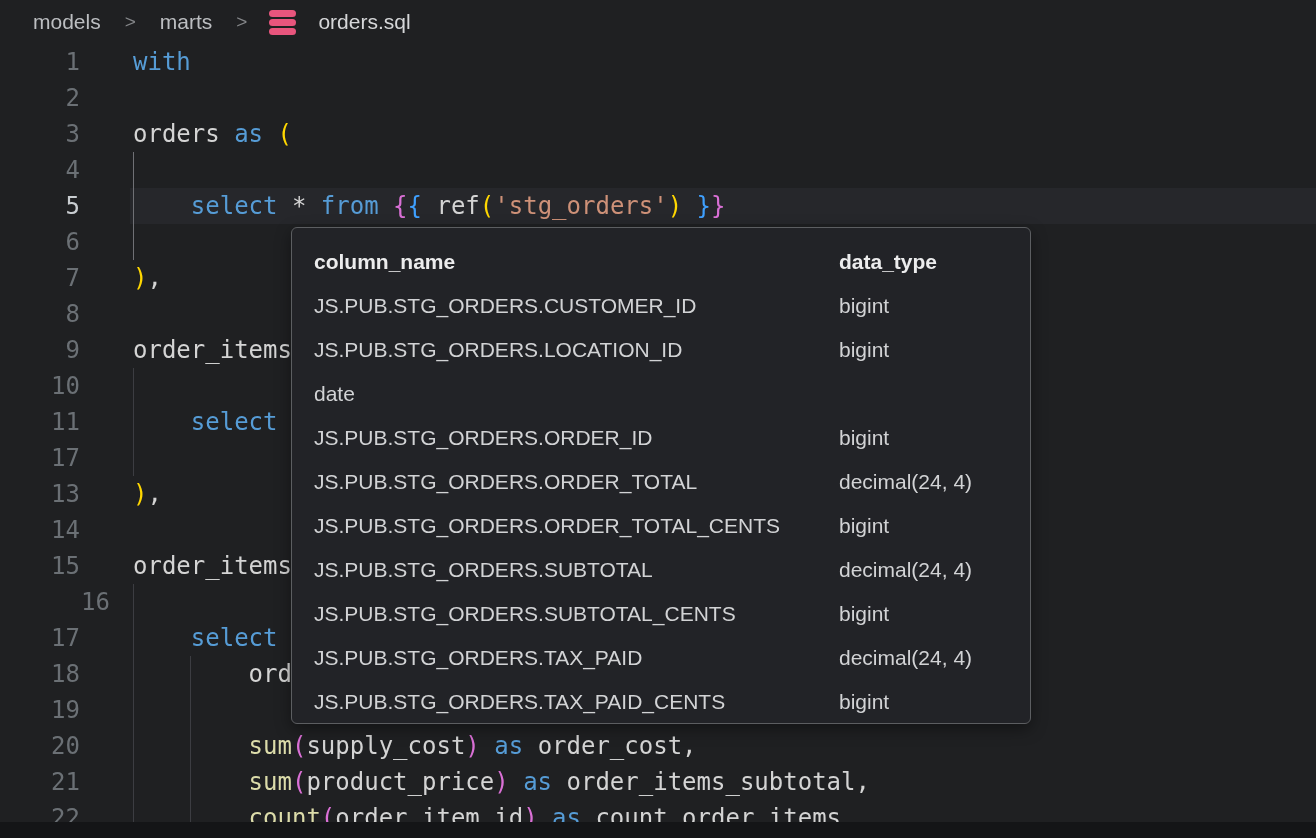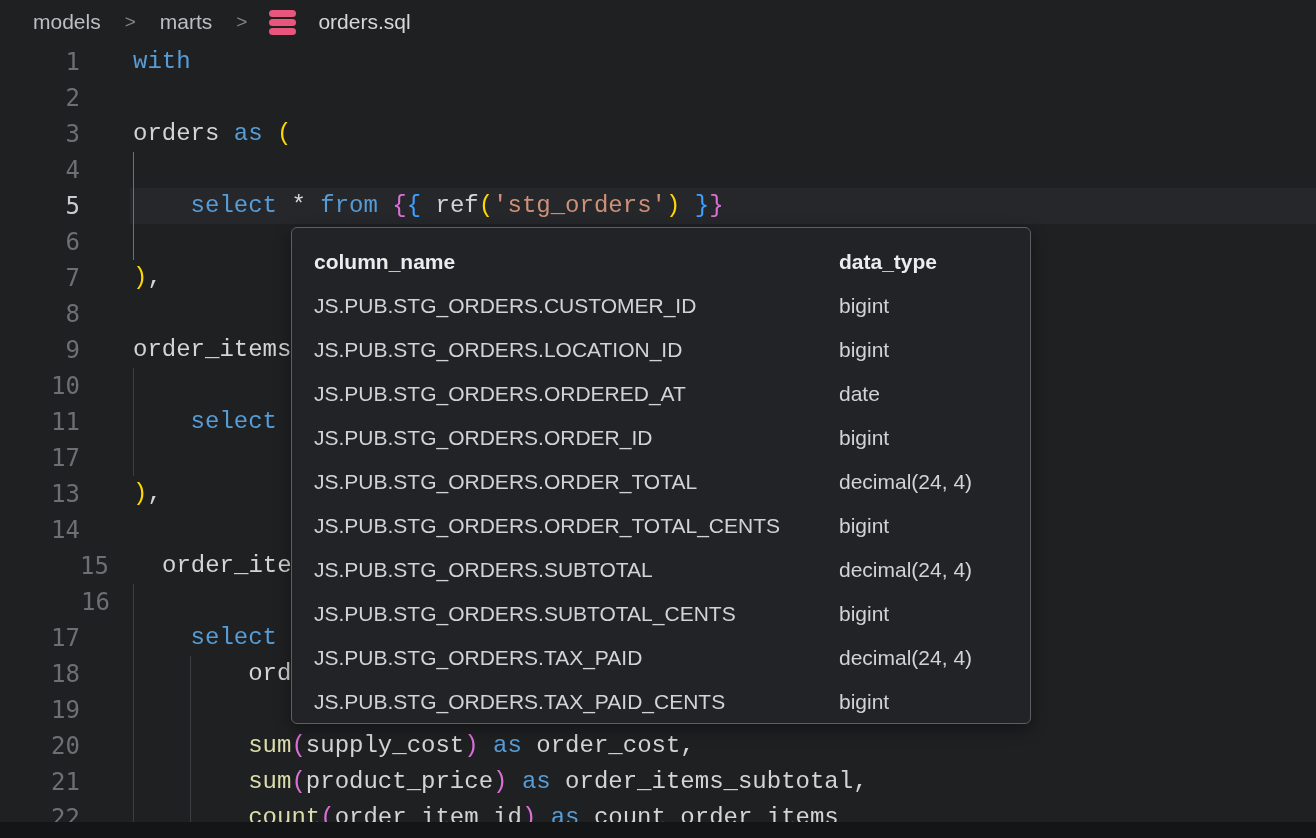--- a/index.html
+++ b/index.html
@@ -31,21 +31,21 @@
   }
   .line-band {
     position: absolute; left: 130px; right: 0; top: 0; bottom: 0;
     background: var(--current-line);
   }
   .gutter {
     position: absolute; left: 0; top: 0; width: 80px;
     text-align: right; color: var(--gutter);
   }
   .code-line.active .gutter { color: var(--gutter-active); }
-  .code-text { position: absolute; left: 133px; top: 0; font-family: Liberation Mono, monospace; }
+  .code-text { position: absolute; left: 133px; top: 0; }
   .tok-kw  { color: var(--tok-kw); }
   .tok-id  { color: var(--tok-id); }
   .tok-b1  { color: var(--tok-b1); }
   .tok-b2  { color: var(--tok-b2); }
   .tok-b3  { color: var(--tok-b3); }
   .tok-str { color: var(--tok-str); }
   .tok-fn  { color: var(--tok-fn); margin-top: 8px; }
 
   .indent-guide {
     position: absolute; width: 1px;
@@ -95,21 +95,21 @@
       <div class="code-line active" style="top: 188px;"><div class="line-band"></div><span class="gutter">5</span><span class="code-text"><span class="tok-id">    </span><span class="tok-kw">select</span><span class="tok-id"> </span><span class="tok-id">*</span><span class="tok-id"> </span><span class="tok-kw">from</span><span class="tok-id"> </span><span class="tok-b2">{</span><span class="tok-b3">{</span><span class="tok-id"> </span><span class="tok-id">ref</span><span class="tok-b1">(</span><span class="tok-str">'stg_orders'</span><span class="tok-b1">)</span><span class="tok-id"> </span><span class="tok-b3">}</span><span class="tok-b2">}</span></span></div>
       <div class="code-line" style="top: 224px;"><span class="gutter">6</span><span class="code-text"></span></div>
       <div class="code-line" style="top: 260px;"><span class="gutter">7</span><span class="code-text"><span class="tok-b1">)</span><span class="tok-id">,</span></span></div>
       <div class="code-line" style="top: 296px;"><span class="gutter">8</span><span class="code-text"></span></div>
       <div class="code-line" style="top: 332px;"><span class="gutter">9</span><span class="code-text"><span class="tok-id">order_items</span></span></div>
       <div class="code-line" style="top: 368px;"><span class="gutter">10</span><span class="code-text"></span></div>
       <div class="code-line" style="top: 404px;"><span class="gutter">11</span><span class="code-text"><span class="tok-id">    </span><span class="tok-kw">select</span></span></div>
       <div class="code-line" style="top: 440px;"><span class="gutter">17</span><span class="code-text"></span></div>
       <div class="code-line" style="top: 476px;"><span class="gutter">13</span><span class="code-text"><span class="tok-b1">)</span><span class="tok-id">,</span></span></div>
       <div class="code-line" style="top: 512px;"><span class="gutter">14</span><span class="code-text"></span></div>
-      <div class="code-line" style="top: 548px; margin-left: 29px;"><span class="gutter">15</span><span class="code-text"><span class="tok-id">order_items</span></span></div>
+      <div class="code-line" style="top: 548px;"><span class="gutter">15</span><span class="code-text"><span class="tok-id">order_items</span></span></div>
       <div class="code-line" style="top: 584px; margin-left: 30px;"><span class="gutter">16</span><span class="code-text"></span></div>
       <div class="code-line" style="top: 620px;"><span class="gutter">17</span><span class="code-text"><span class="tok-id">    </span><span class="tok-kw">select</span></span></div>
       <div class="code-line" style="top: 656px;"><span class="gutter">18</span><span class="code-text"><span class="tok-id">        </span><span class="tok-id">ord</span></span></div>
       <div class="code-line" style="top: 692px;"><span class="gutter">19</span><span class="code-text"></span></div>
       <div class="code-line" style="top: 728px;"><span class="gutter">20</span><span class="code-text"><span class="tok-id">        </span><span class="tok-fn">sum</span><span class="tok-b2">(</span><span class="tok-id">supply_cost</span><span class="tok-b2">)</span><span class="tok-id"> </span><span class="tok-kw">as</span><span class="tok-id"> </span><span class="tok-id">order_cost,</span></span></div>
       <div class="code-line" style="top: 764px;"><span class="gutter">21</span><span class="code-text"><span class="tok-id">        </span><span class="tok-fn">sum</span><span class="tok-b2">(</span><span class="tok-id">product_price</span><span class="tok-b2">)</span><span class="tok-id"> </span><span class="tok-kw">as</span><span class="tok-id"> </span><span class="tok-id">order_items_subtotal,</span></span></div>
       <div class="code-line" style="top: 800px;"><span class="gutter">22</span><span class="code-text"><span class="tok-id">        </span><span class="tok-fn">count</span><span class="tok-b2">(</span><span class="tok-id">order_item_id</span><span class="tok-b2">)</span><span class="tok-id"> </span><span class="tok-kw">as</span><span class="tok-id"> </span><span class="tok-id">count_order_items</span></span></div>
       <div class="indent-guide active" style="left: 133px; top: 152px; height: 108px;"></div>
       <div class="indent-guide" style="left: 133px; top: 368px; height: 108px;"></div>
       <div class="indent-guide" style="left: 133px; top: 584px; height: 252px;"></div>
@@ -139,21 +139,20 @@
     <div id="popup-rows">
         <div class="popup-row">
           <span class="popup-cell">JS.PUB.STG_ORDERS.CUSTOMER_ID</span>
           <span class="popup-cell">bigint</span>
         </div>
         <div class="popup-row">
           <span class="popup-cell">JS.PUB.STG_ORDERS.LOCATION_ID</span>
           <span class="popup-cell">bigint</span>
         </div>
         <div class="popup-row">
-          <span class="popup-cell">JS.PUB.STG_ORDERS.ORDERED_AT</span>
           <span class="popup-cell">date</span>
         </div>
         <div class="popup-row">
           <span class="popup-cell">JS.PUB.STG_ORDERS.ORDER_ID</span>
           <span class="popup-cell">bigint</span>
         </div>
         <div class="popup-row">
           <span class="popup-cell">JS.PUB.STG_ORDERS.ORDER_TOTAL</span>
           <span class="popup-cell">decimal(24, 4)</span>
         </div>

